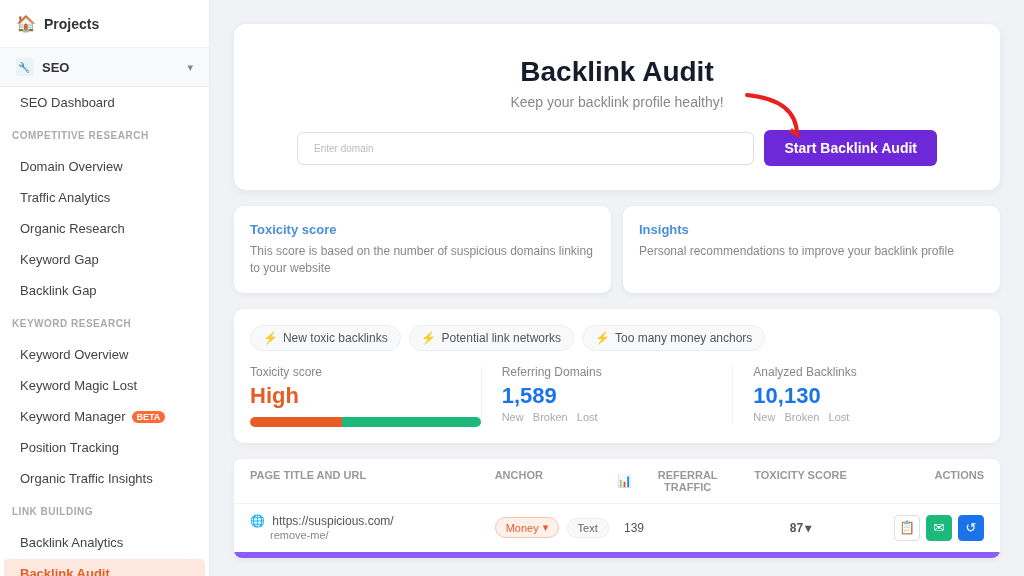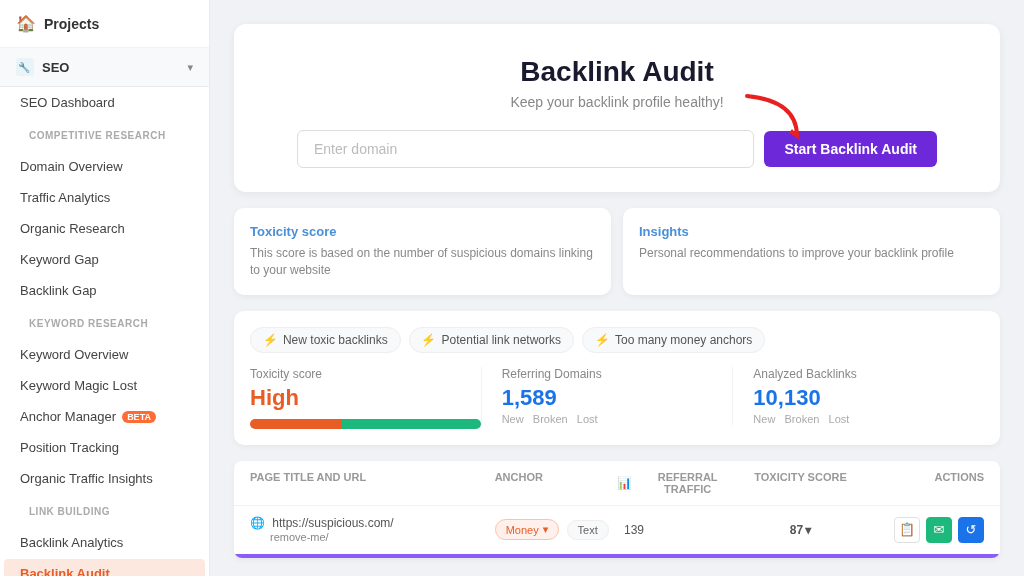--- a/index.html
+++ b/index.html
@@ -3,41 +3,41 @@
   <meta charset="utf-8">
   <style>
     * { box-sizing: border-box; margin: 0; padding: 0; }
     body { font-family: -apple-system, BlinkMacSystemFont, 'Segoe UI', sans-serif; background: #f0f2f5; display: flex; height: 576px; width: 1024px; overflow: hidden; }
 
     
     .sidebar { width: 210px; background: #fff; border-right: 1px solid #e8eaed; display: flex; flex-direction: column; overflow-y: auto; flex-shrink: 0; }
     .sidebar-header { padding: 14px 16px; display: flex; align-items: center; gap: 8px; border-bottom: 1px solid #f0f2f5; }
     .sidebar-header-icon { font-size: 16px; color: #666; }
     .sidebar-header-label { font-size: 14px; font-weight: 600; color: #333; }
-    .sidebar-section { padding: 12px 29px 4px; }
+    .sidebar-section { padding: 12px 12px 4px; }
     .sidebar-section-label { font-size: 10px; font-weight: 700; color: #aaa; text-transform: uppercase; letter-spacing: 0.5px; margin-bottom: 6px; }
     .sidebar-item { padding: 7px 16px; font-size: 13px; color: #444; cursor: pointer; display: flex; align-items: center; gap: 6px; border-radius: 4px; margin: 1px 4px; }
     .sidebar-item.active { background: #fde8e0; color: #e85d26; font-weight: 600; }
     .sidebar-item .badge { background: #ff6b35; color: #fff; font-size: 9px; font-weight: 700; padding: 1px 5px; border-radius: 8px; text-transform: uppercase; }
     .seo-header { padding: 10px 16px; display: flex; align-items: center; justify-content: space-between; background: #f8f9fa; border-bottom: 1px solid #e8eaed; cursor: pointer; }
     .seo-header-left { display: flex; align-items: center; gap: 8px; }
     .seo-icon { width: 18px; height: 18px; background: #e8f4f8; border-radius: 3px; display: flex; align-items: center; justify-content: center; font-size: 10px; }
     .seo-label { font-size: 13px; font-weight: 600; color: #333; }
     .chevron { font-size: 11px; color: #888; }
 
     
     .main { flex: 1; display: flex; flex-direction: column; overflow: hidden; }
     .main-inner { flex: 1; overflow-y: auto; padding: 24px; }
 
     
     .hero-card { background: #fff; border-radius: 12px; padding: 32px 24px 24px; text-align: center; margin-bottom: 16px; box-shadow: 0 2px 8px rgba(0,0,0,0.06); position: relative; }
     .hero-title { font-size: 28px; font-weight: 700; color: #1a1a2e; margin-bottom: 6px; }
     .hero-subtitle { font-size: 14px; color: #888; margin-bottom: 20px; }
     .hero-input-row { display: flex; gap: 10px; align-items: center; max-width: 640px; margin: 0 auto; position: relative; }
-    .hero-input { flex: 1; border: 1px solid #ddd; border-radius: 6px; padding: 10px 16px; font-size: 14px; color: #999; outline: none; }
+    .hero-input { flex: 1; border: 1px solid #ddd; border-radius: 6px; padding: 10px 16px; font-size: 10px; color: #999; outline: none; }
     .hero-input::placeholder { color: #bbb; }
     .start-btn { background: #6d28d9; color: #fff; border: none; border-radius: 6px; padding: 10px 20px; font-size: 14px; font-weight: 600; cursor: pointer; white-space: nowrap; }
 
     
     .feature-row { display: flex; gap: 12px; margin-bottom: 16px; }
     .feature-card { background: #fff; border-radius: 10px; padding: 16px; flex: 1; box-shadow: 0 2px 6px rgba(0,0,0,0.05); }
     .feature-card-title { font-size: 13px; font-weight: 600; color: #4a90d9; margin-bottom: 6px; }
     .feature-card-desc { font-size: 12px; color: #888; line-height: 1.4; }
 
     
@@ -55,21 +55,21 @@
     .toxicity-bar { height: 10px; border-radius: 5px; background: linear-gradient(to right, #e85d26 40%, #f59e0b 30%, #1db87c 30%); margin-top: 8px; width: 100%; }
 
     
     .table-card { background: #fff; border-radius: 8px; padding: 0; box-shadow: 0 2px 6px rgba(0,0,0,0.05); overflow: hidden; }
     .table-header-row { display: flex; padding: 10px 16px; border-bottom: 1px solid #f0f2f5; font-size: 11px; color: #999; font-weight: 600; text-transform: uppercase; }
     .table-col-url { flex: 2; }
     .table-col-anchor { flex: 1; }
     .table-col-traffic { flex: 1; text-align: center; display: flex; align-items: center; gap: 4px; }
     .table-col-toxicity { flex: 1; text-align: center; }
     .table-col-actions { flex: 1; text-align: right; }
-    .table-row { display: flex; padding: 10px 16px; align-items: center; font-size: 12px; border-bottom: 4px solid #8b5cf6; }
+    .table-row { display: flex; padding: 10px 16px; align-items: center; font-size: 12px; border-bottom: 6px solid #8b5cf6; }
     .url-text { color: #555; font-size: 12px; }
     .url-small { font-size: 11px; color: #888; }
     .anchor-tag { background: #fff0eb; border: 1px solid #f5c4aa; border-radius: 12px; padding: 3px 10px; font-size: 11px; color: #e85d26; display: inline-flex; align-items: center; gap: 4px; }
     .anchor-text { background: #f8f9fa; border: 1px solid #eee; border-radius: 12px; padding: 3px 10px; font-size: 11px; color: #666; margin-left: 4px; }
     .traffic-num { text-align: center; color: #555; margin-left: 7px; }
     .toxicity-num { text-align: center; font-weight: 600; color: #555; display: flex; align-items: center; justify-content: center; gap: 2px; }
     .action-btns { display: flex; gap: 6px; justify-content: flex-end; }
     .action-btn { width: 26px; height: 26px; border-radius: 4px; border: 1px solid #e0e0e0; background: #fff; cursor: pointer; display: flex; align-items: center; justify-content: center; font-size: 13px; }
     .action-btn.teal { background: #1db87c; border-color: #1db87c; color: #fff; }
     .action-btn.blue { background: #1a73e8; border-color: #1a73e8; color: #fff; }
@@ -117,21 +117,21 @@
   <div class="sidebar-section">
     <div class="sidebar-section-label">KEYWORD RESEARCH</div>
   </div>
   <div class="sidebar-item">
       <span>Keyword Overview</span>
     </div>
   <div class="sidebar-item">
       <span>Keyword Magic Lost</span>
     </div>
   <div class="sidebar-item">
-    <span>Anchor Manager</span>
+    <span>Keyword Manager</span>
     <span class="badge">BETA</span>
   </div>
   <div class="sidebar-item">
       <span>Position Tracking</span>
     </div>
   <div class="sidebar-item">
       <span>Organic Traffic Insights</span>
     </div>
 
   <div class="sidebar-section">

